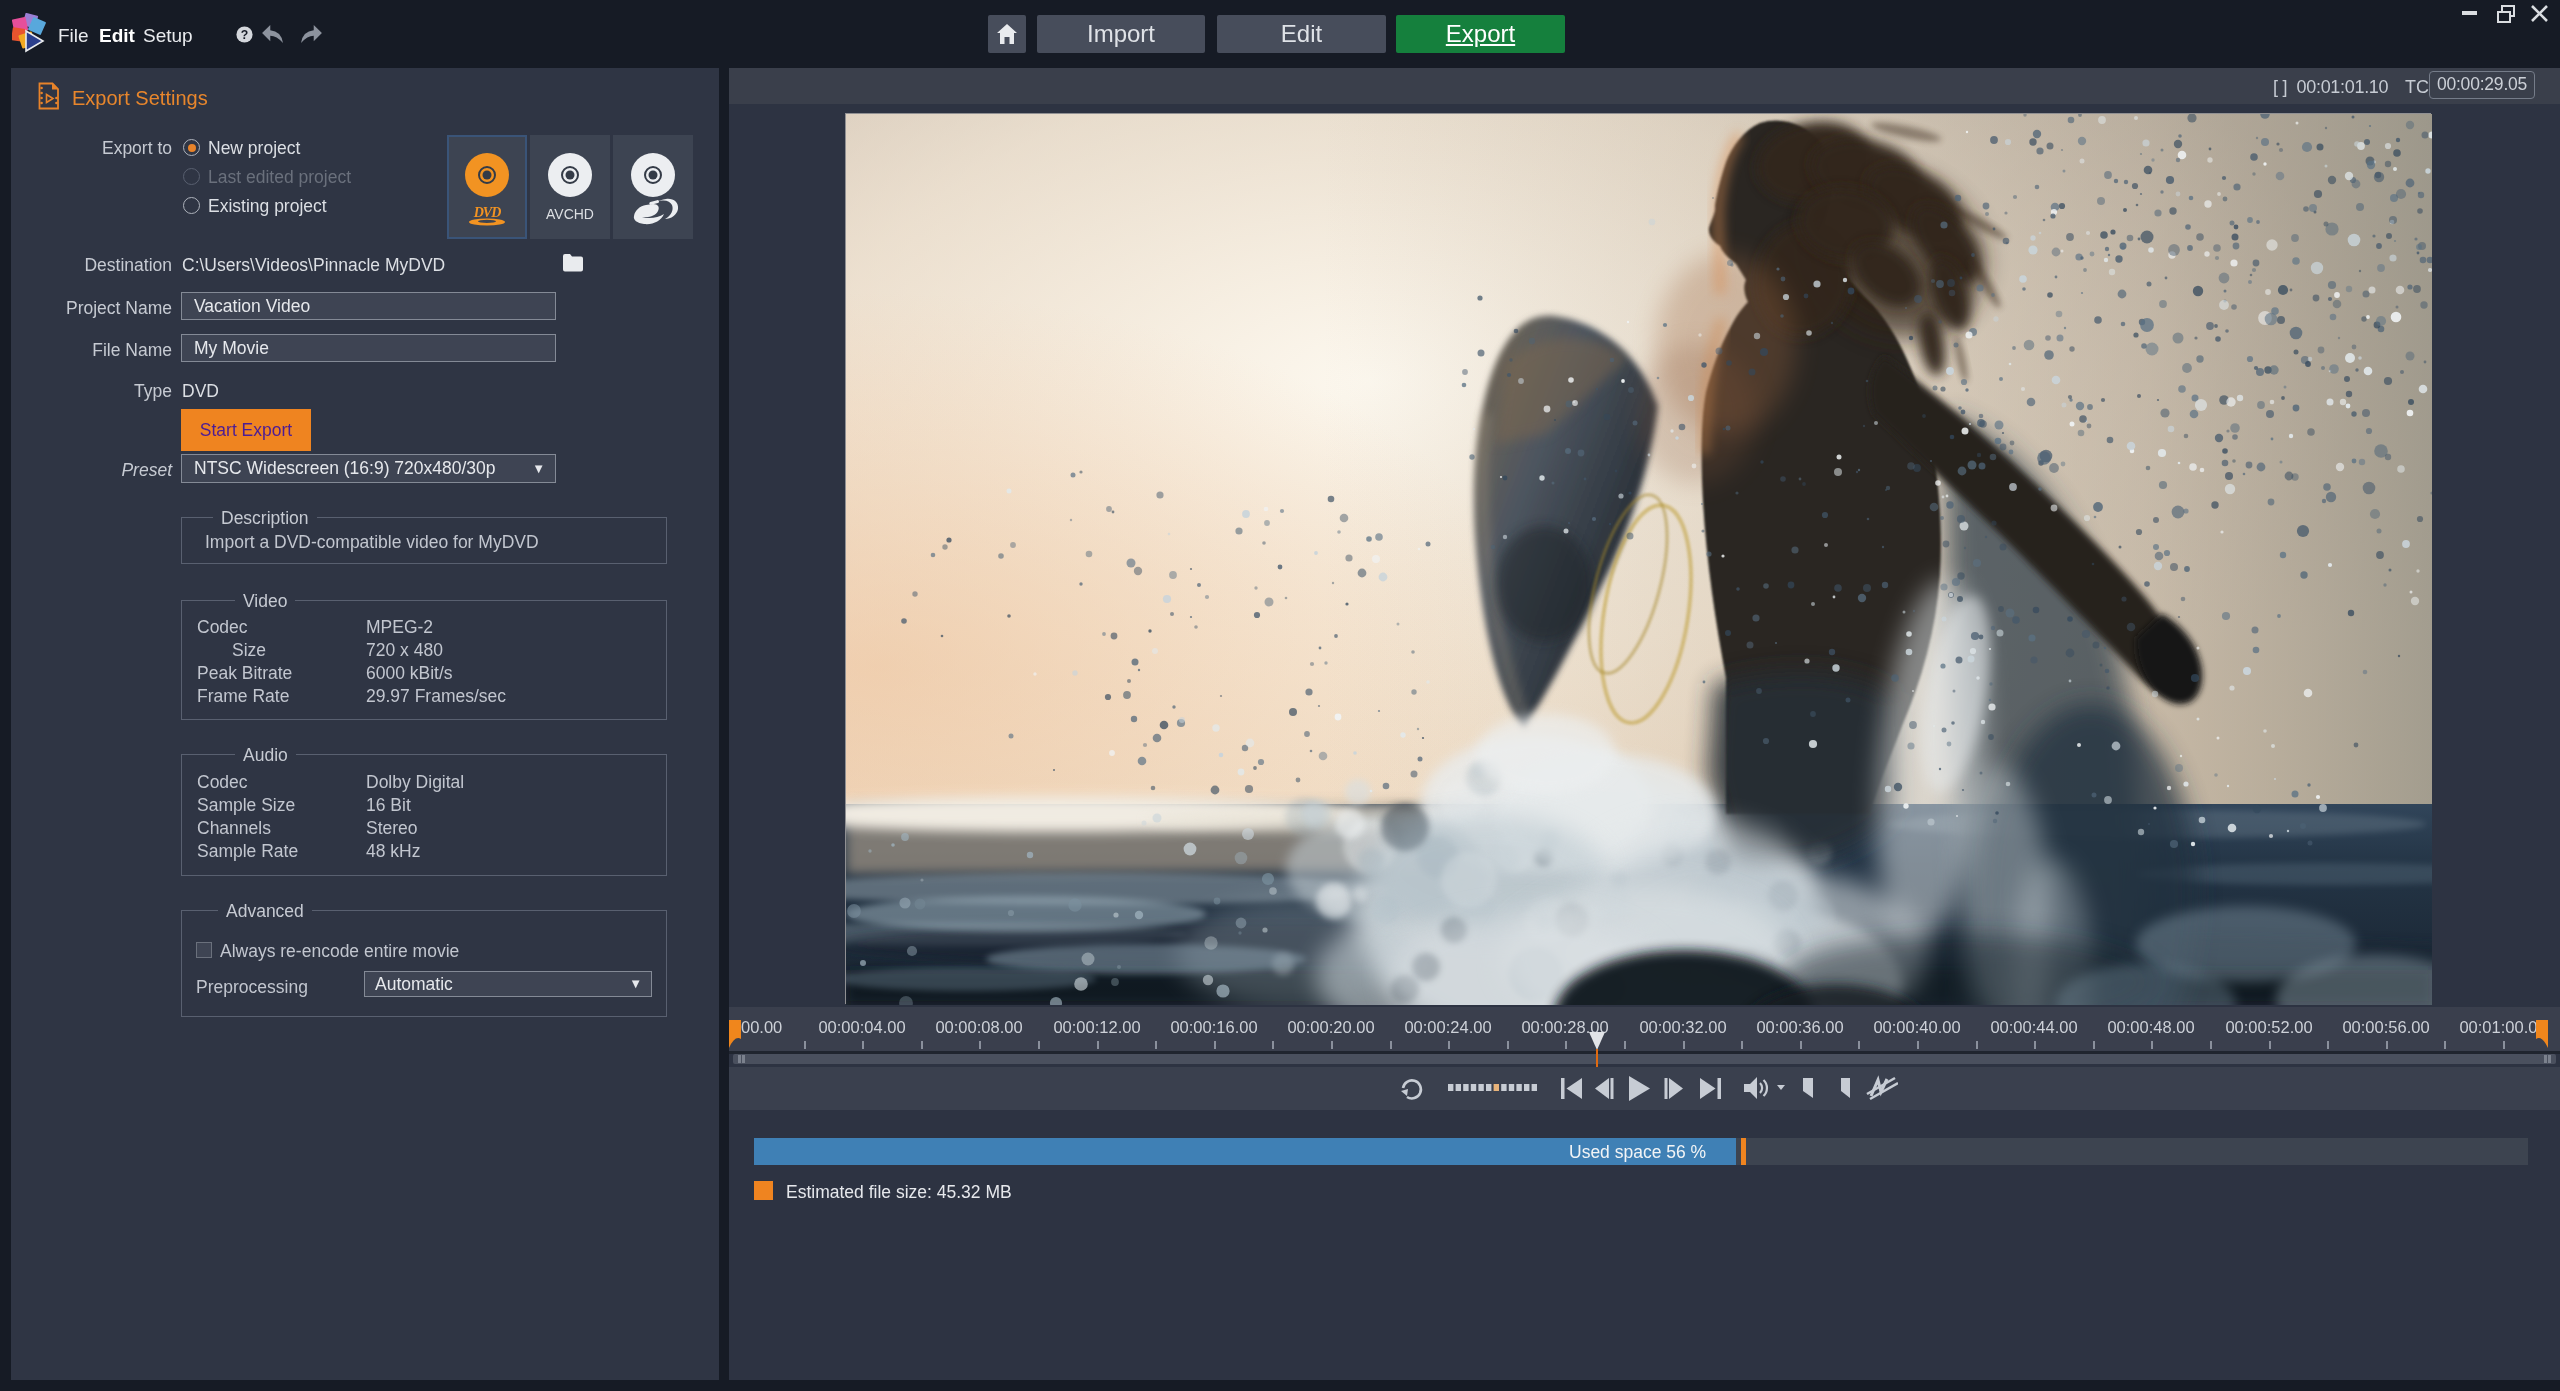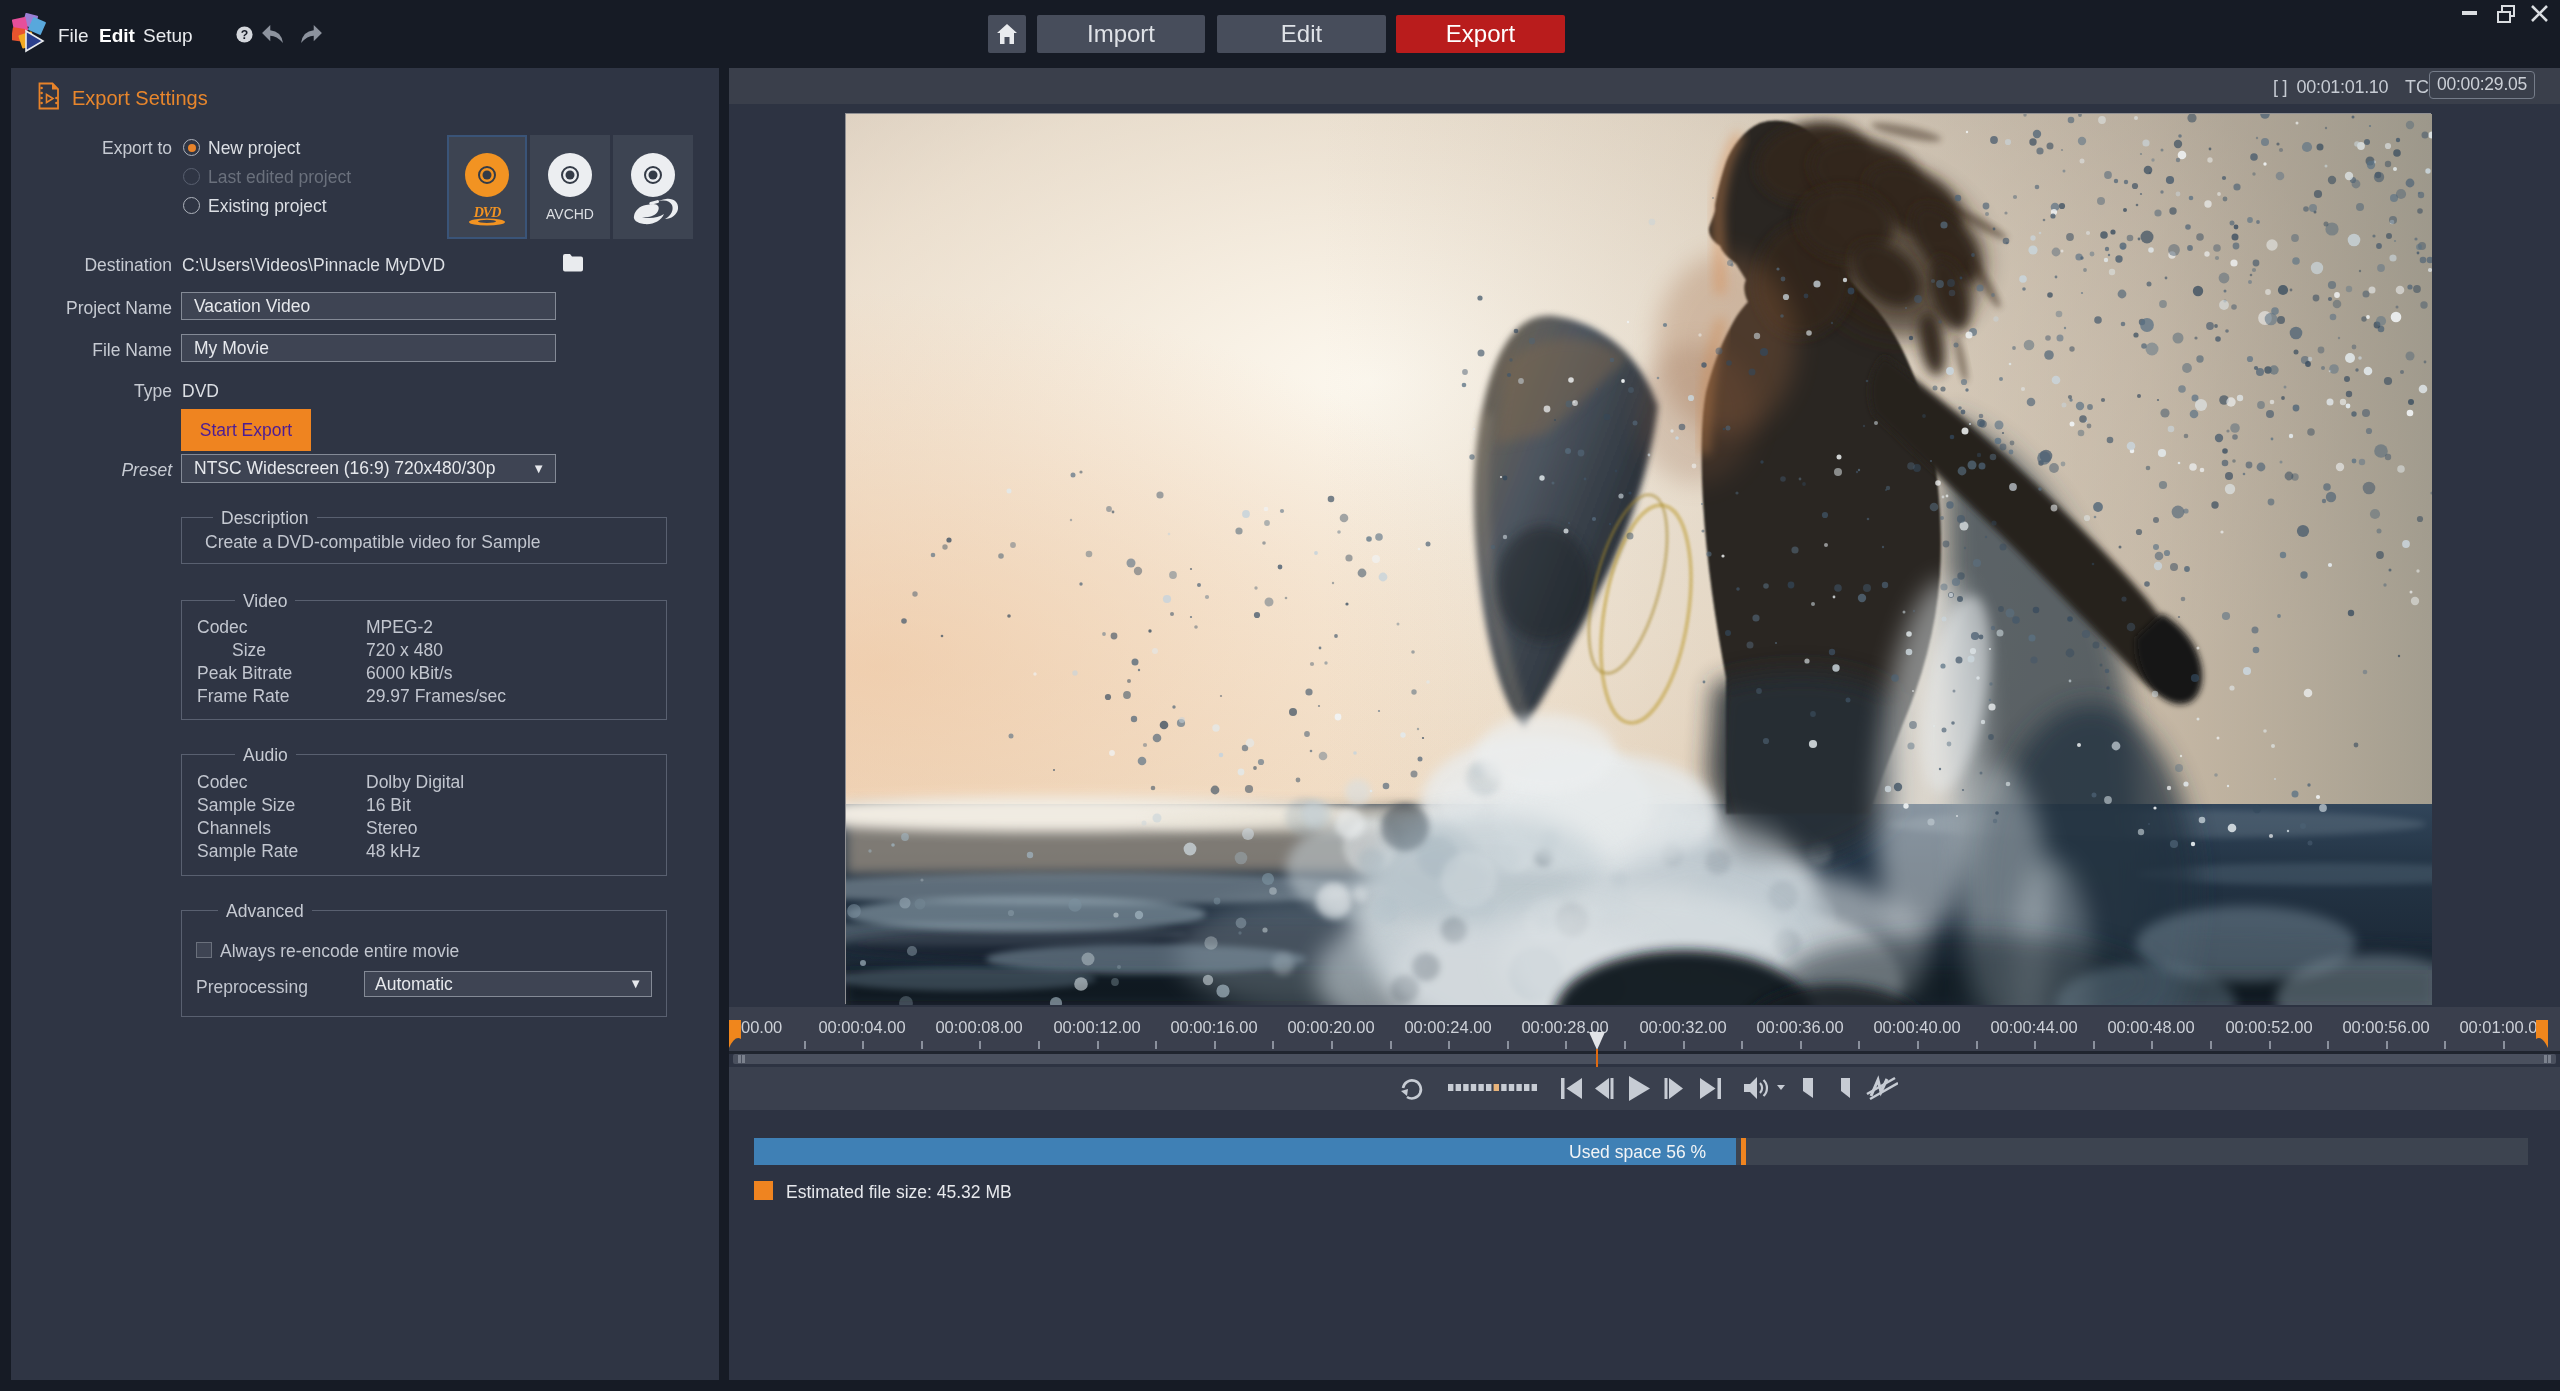--- a/index.html
+++ b/index.html
@@ -3,21 +3,21 @@
 <meta charset="utf-8">
 <style>
 * { margin:0; padding:0; box-sizing:border-box; }
 html,body { width:2560px; height:1391px; background:#161b25; overflow:hidden; font-family:"Liberation Sans", sans-serif; }
 .abs { position:absolute; }
 #page { position:relative; width:2560px; height:1391px; background:#161b25; }
 
 #topbar { left:0; top:0; width:2560px; height:68px; background:#161b25; }
 .menu { color:#e9ebee; font-size:19px; top:25px; }
 .navbtn { top:15px; height:38px; background:#474d5b; border-radius:2px; color:#dfe2e7; font-size:24px; text-align:center; line-height:38px; }
-#btn-export { background:#b91c1c; color:#fff; }
+#btn-export { background:#15803d; color:#fff;text-decoration:underline; }
 #homebtn { left:988px; top:15px; width:38px; height:38px; background:#474d5b; border-radius:2px; }
 
 #leftpanel { left:11px; top:68px; width:708px; height:1312px; background:#2f3544; }
 .lbl { color:#c6cad2; font-size:17.5px; text-align:right; }
 .val { color:#dcdfe4; font-size:17.5px; }
 .input { background:#3e4453; border:1px solid #848a96; color:#e6e8ec; font-size:17.5px; }
 .fieldset { border:1px solid #596070; }
 .legend { color:#c6cad2; font-size:17.5px; background:#2f3544; padding:0 8px; }
 .frow { color:#c2c6cf; font-size:17.5px; }
 
@@ -141,21 +141,21 @@
 
   <div class="abs" style="left:181px; top:409px; width:130px; height:42px; background:#ef8420; color:#4c1d95; font-size:17.5px; text-align:center; line-height:42px;">Start Export</div>
 
   <div class="abs lbl" style="left:0px; top:460px; width:172px;font-style:italic;">Preset</div>
   <div class="abs input" style="left:181px; top:454px; width:375px; height:29px; line-height:27px; padding-left:12px;">NTSC Widescreen (16:9) 720x480/30p
     <span style="position:absolute; right:10px; top:0px; font-size:13px; color:#e6e8ec;">▼</span>
   </div>
 
   <div class="abs fieldset" style="left:181px; top:517px; width:486px; height:47px;"></div>
   <div class="abs legend" style="left:213px; top:508px;">Description</div>
-  <div class="abs frow" style="left:205px; top:532px;">Create a DVD-compatible video for Sample</div>
+  <div class="abs frow" style="left:205px; top:532px;">Import a DVD-compatible video for MyDVD</div>
 
   <div class="abs fieldset" style="left:181px; top:600px; width:486px; height:120px;"></div>
   <div class="abs legend" style="left:235px; top:591px;">Video</div>
   <div class="abs frow" style="left:197px; top:617px;">Codec</div>
     <div class="abs frow" style="left:366px; top:617px;">MPEG-2</div>
   <div class="abs frow" style="left:197px; top:640px;margin-left:35px;">Size</div>
     <div class="abs frow" style="left:366px; top:640px;">720 x 480</div>
   <div class="abs frow" style="left:197px; top:663px;">Peak Bitrate</div>
     <div class="abs frow" style="left:366px; top:663px;">6000 kBit/s</div>
   <div class="abs frow" style="left:197px; top:686px;">Frame Rate</div>

